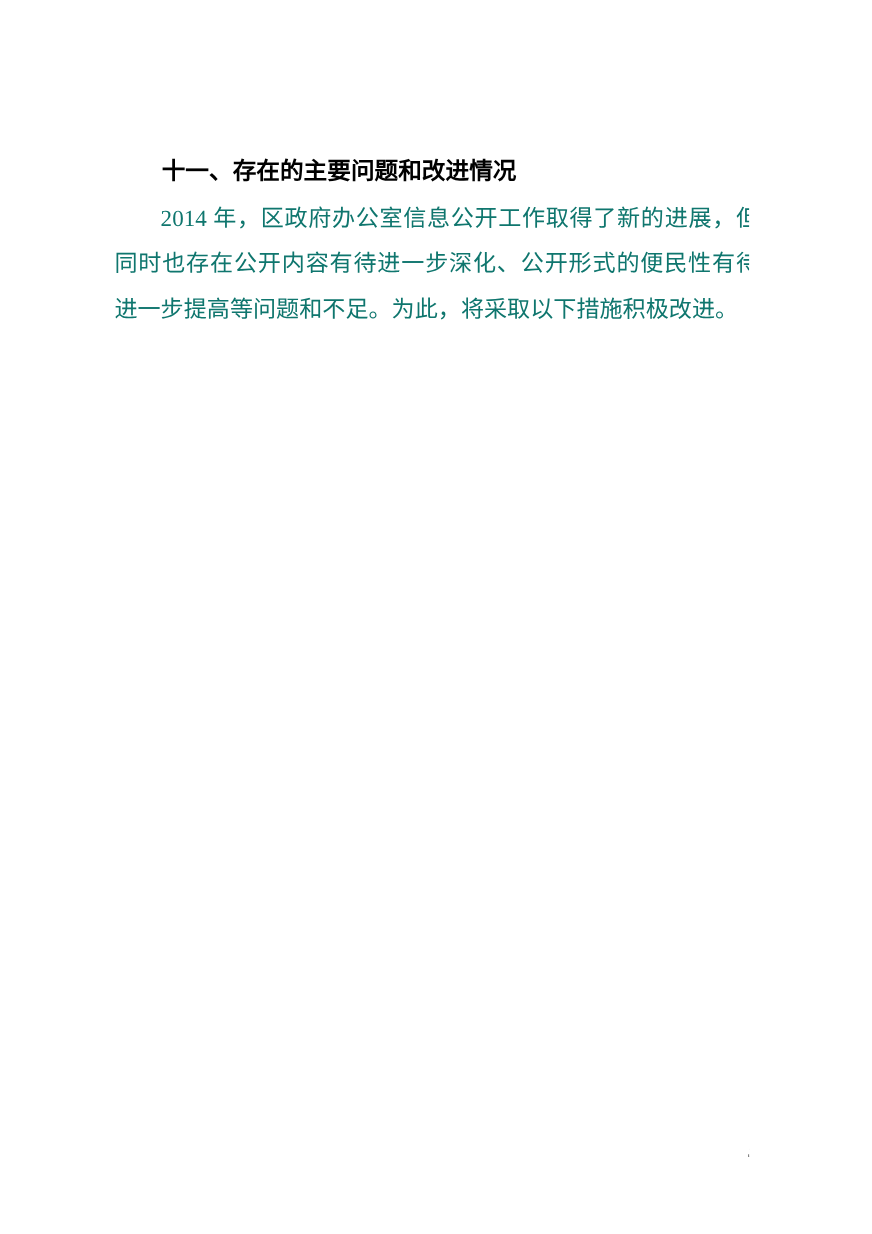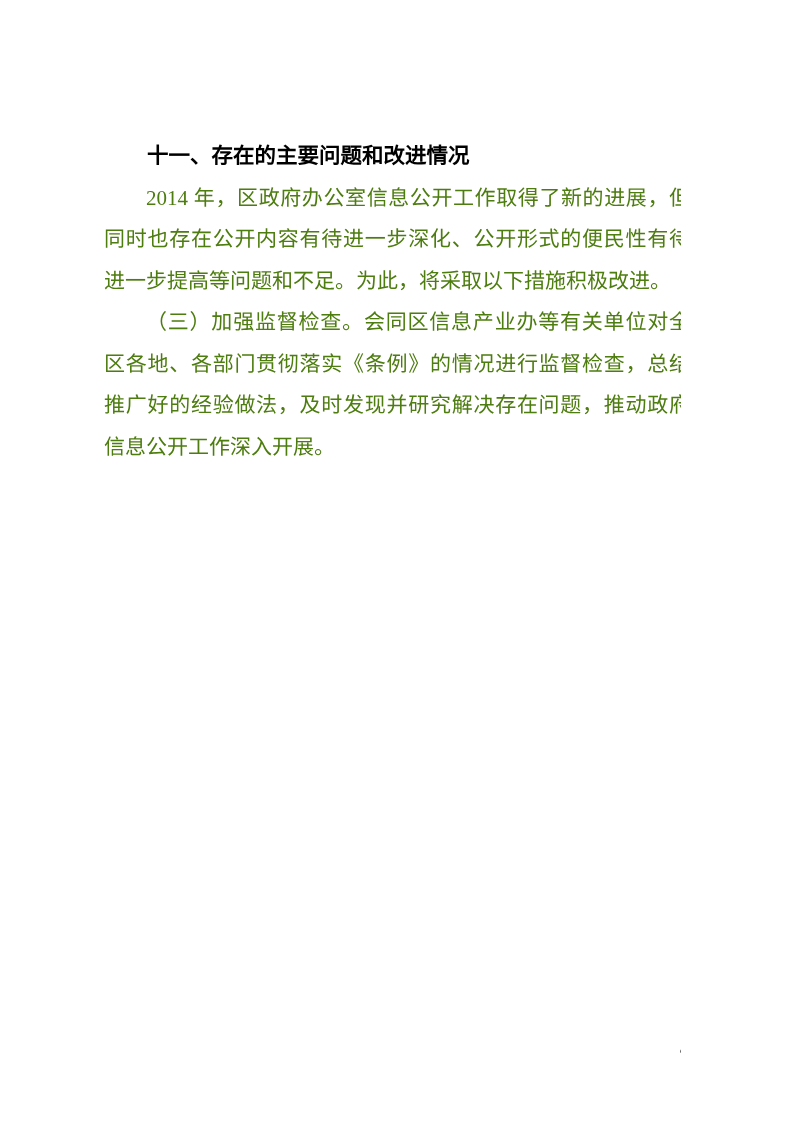--- a/index.html
+++ b/index.html
@@ -32,36 +32,35 @@
     color: #000000;
     text-align: justify;
   }
   .body-para {
     font-size: 21px;
     line-height: 41.5px;
     text-indent: 2em;
     text-align: justify;
     text-justify: inter-ideograph;
     margin: 0;
-    color: #4d7c0f;
+    color: #0f766e;
   }
   .page-number {
     position: absolute;
     left: 680px;
     top: 1036px;
     font-family: "Liberation Serif", serif;
     font-style: italic;
     font-size: 19px;
     color: #000000;
   }
 </style>
 </head>
 <body>
 
 <div class="page">
   <div class="content">
     <h2 class="section-heading">十一、存在的主要问题和改进情况</h2>
     <p class="body-para">2014 年，区政府办公室信息公开工作取得了新的进展，但同时也存在公开内容有待进一步深化、公开形式的便民性有待进一步提高等问题和不足。为此，将采取以下措施积极改进。</p>
-    <p class="body-para">（三）加强监督检查。会同区信息产业办等有关单位对全区各地、各部门贯彻落实《条例》的情况进行监督检查，总结推广好的经验做法，及时发现并研究解决存在问题，推动政府信息公开工作深入开展。</p>
   </div>
 
   <div class="page-number">5</div>
 </div>
 
 </body></html>

